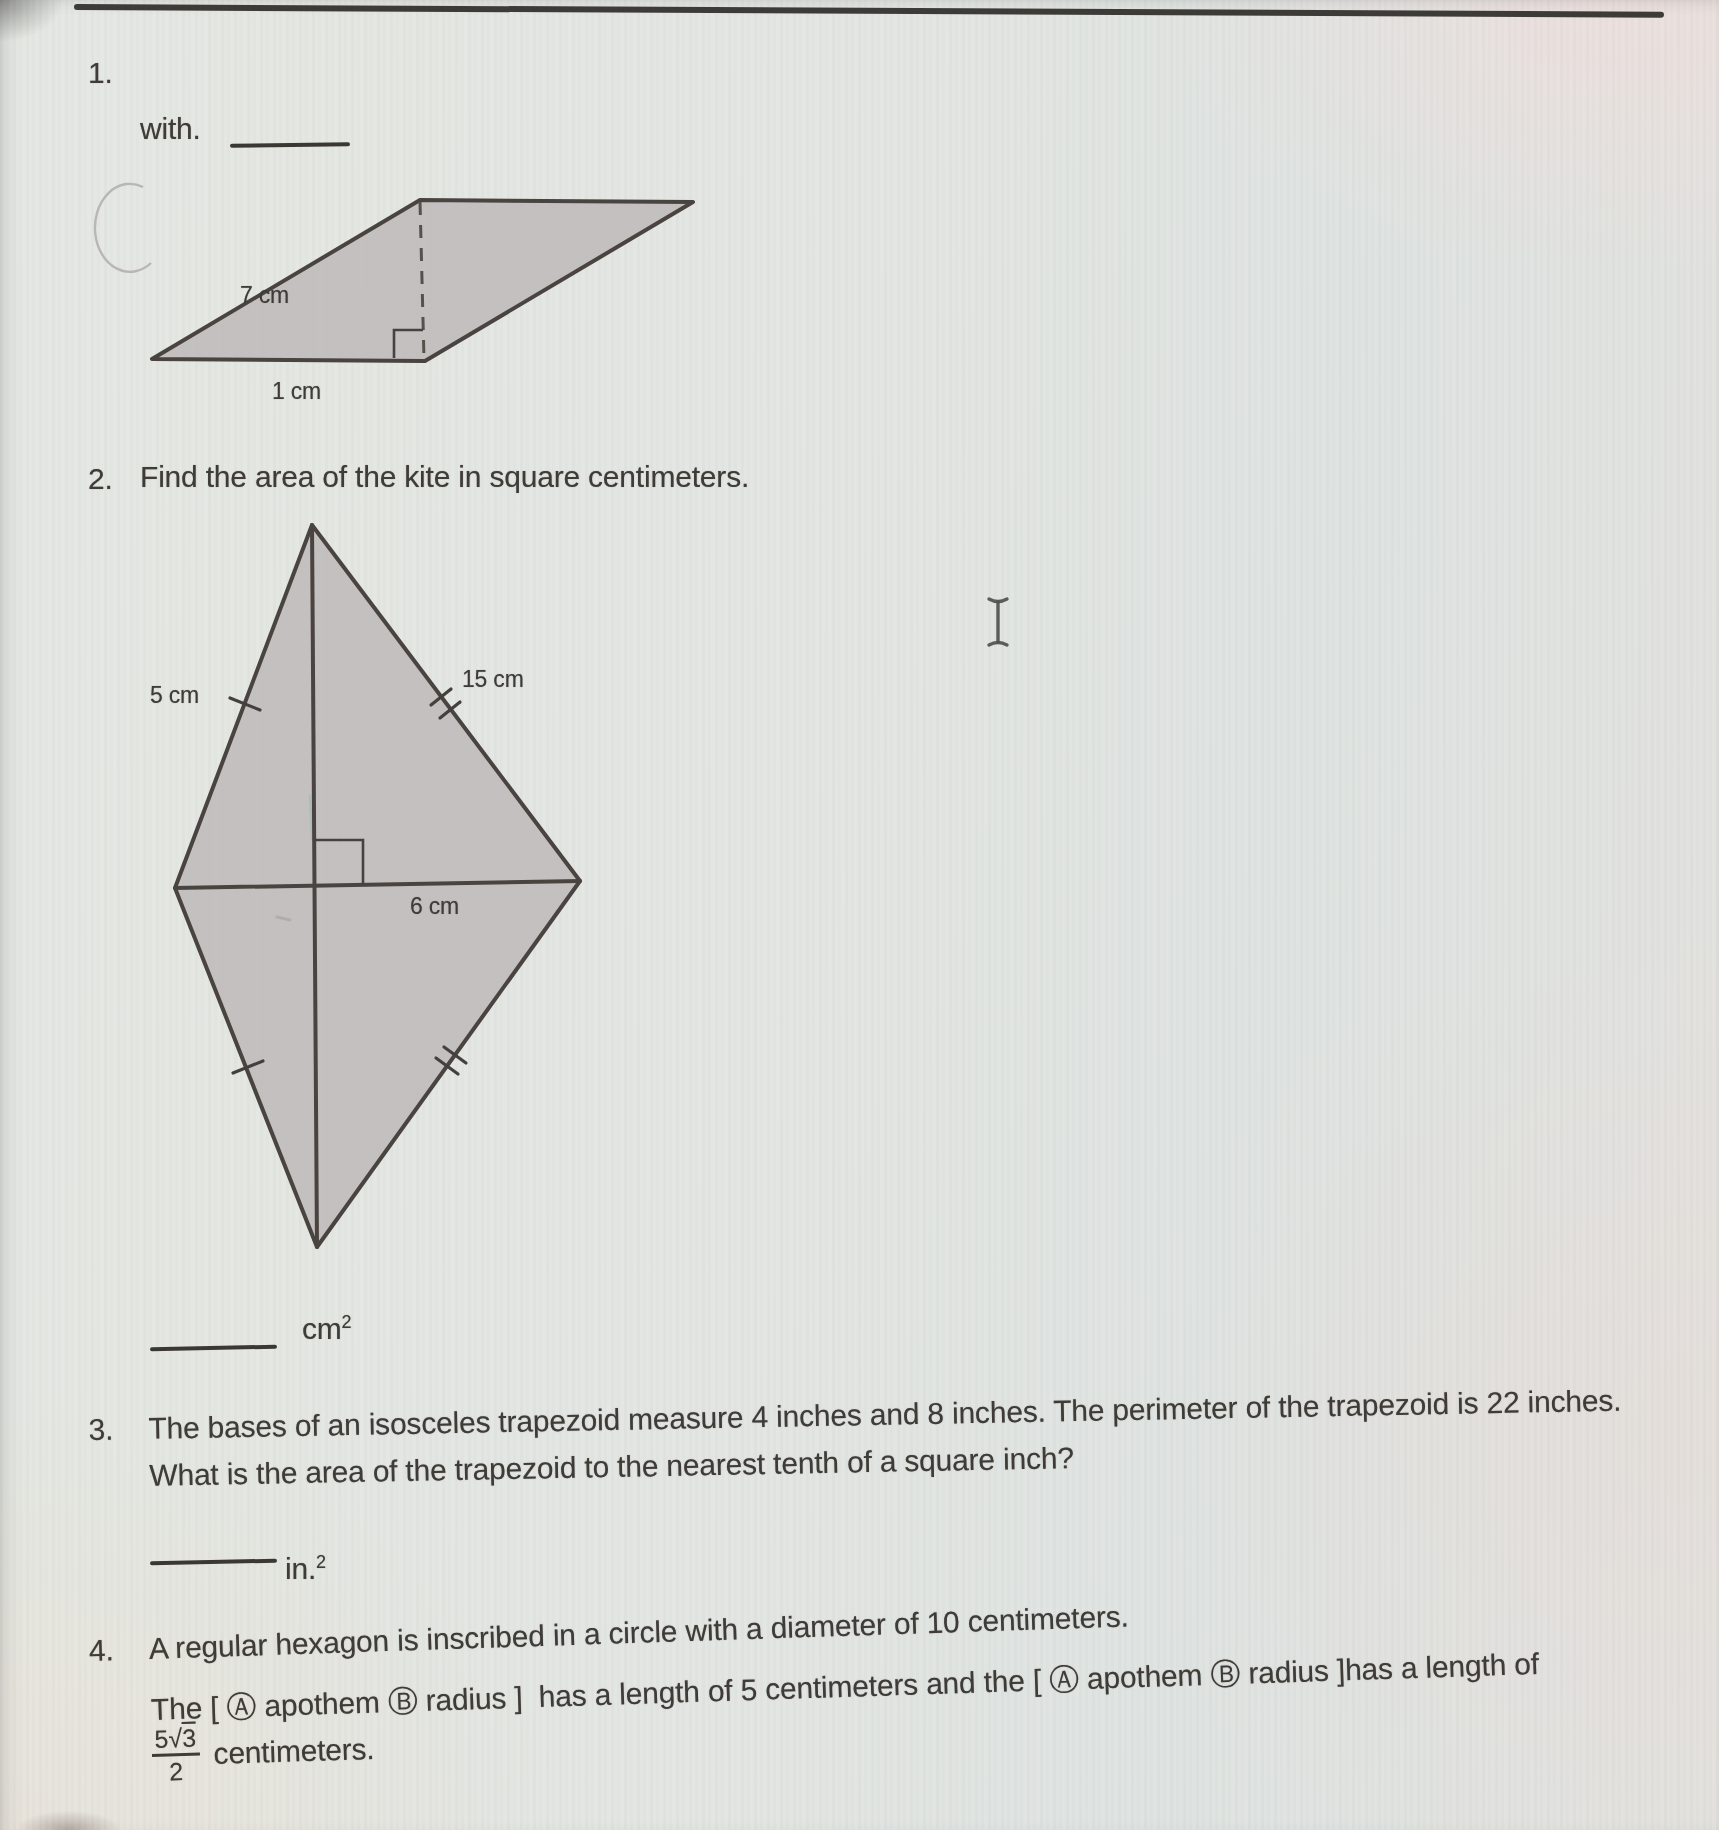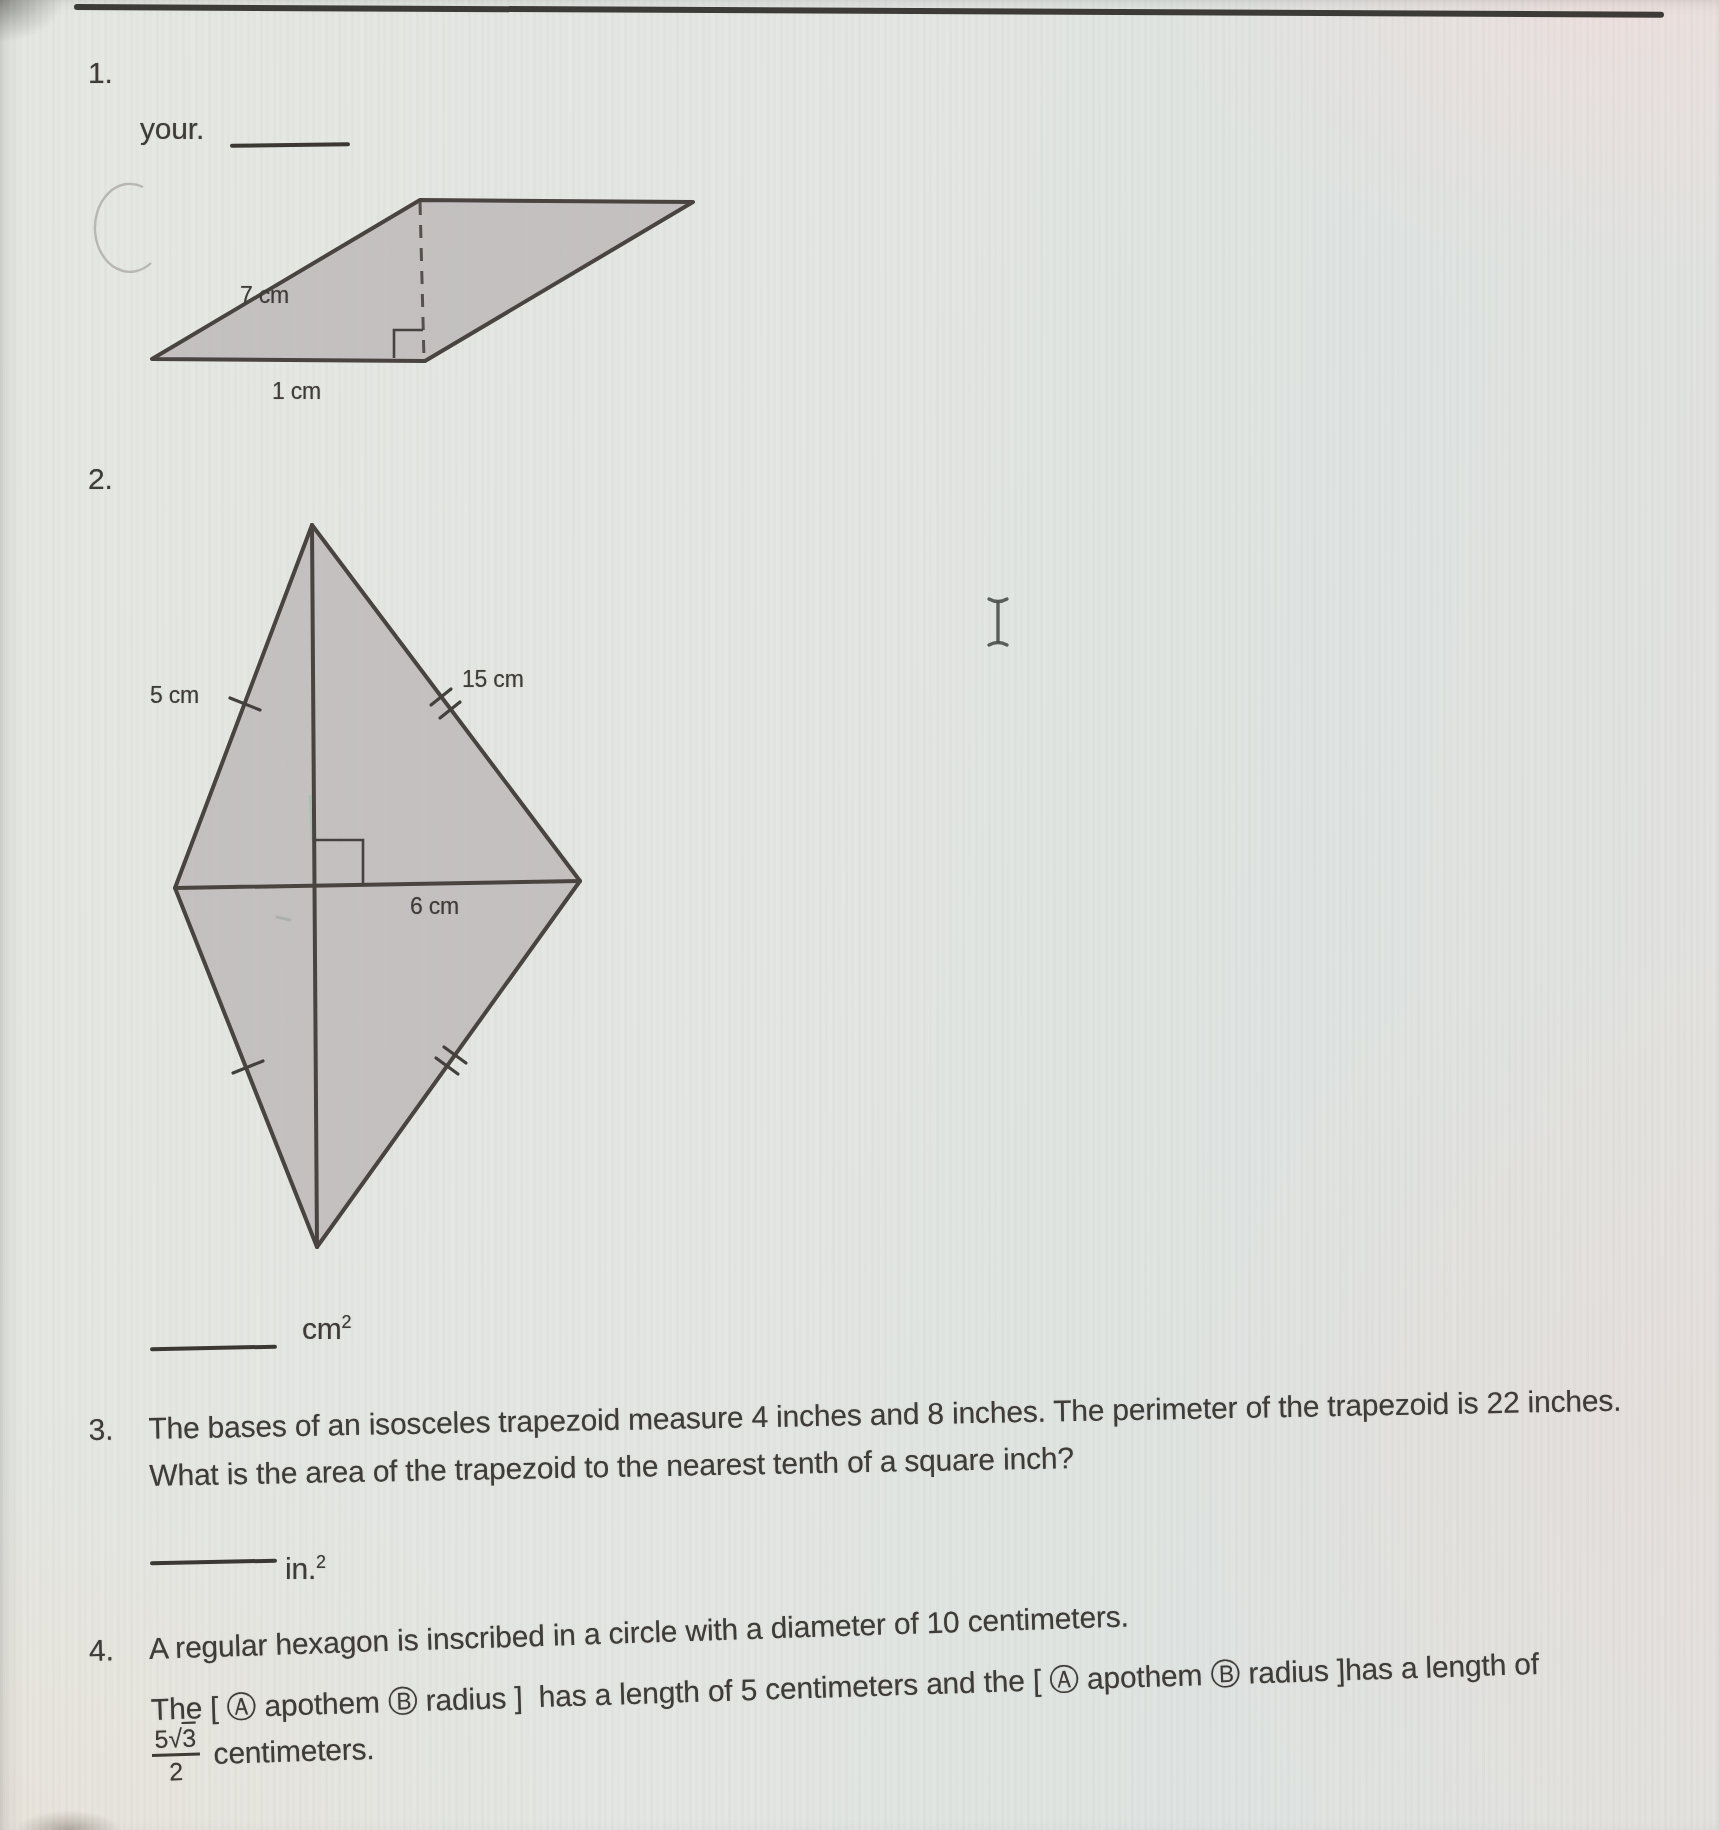--- a/index.html
+++ b/index.html
@@ -58,33 +58,34 @@
   .ibeam path{stroke:#4e524e;stroke-width:3.4;fill:none;opacity:.92;stroke-linecap:round;}
 </style>
 </head>
 <body>
 
 <div class="page">
 
   <div class="top-rule"></div>
 
   <div class="qnum" style="left:88px;top:56px">1.</div>
-  <div class="qline" style="left:140px;top:112px">your.</div>
+  <div class="qline" style="left:140px;top:112px">with.</div>
   <div class="blank" style="left:230px;top:143px;width:120px;transform:rotate(-.8deg)"></div>
 
   <svg class="fig" style="left:60px;top:150px" width="700" height="280" viewBox="60 150 700 280">
     <path class="pen" d="M 143,187 A 35,44 0 1 0 151,263"></path>
     <polygon class="shape" points="152,359 425,361 693,202 420,200"></polygon>
     <line class="dashed" x1="420" y1="202" x2="424" y2="359"></line>
     <path class="marker" d="M394,358 L394,330 L423,330"></path>
   </svg>
   <div class="figlabel" style="left:240px;top:282px">7 cm</div>
   <div class="figlabel" style="left:272px;top:378px">1 cm</div>
 
   <div class="qnum" style="left:88px;top:462px">2.</div>
+  <div class="qline" style="left:140px;top:460px">Find the area of the kite in square centimeters.</div>
 
   <svg class="fig" style="left:130px;top:500px" width="460" height="790" viewBox="130 500 460 790">
     <polygon class="shape" points="312,525 580,881 317,1247 175,888"></polygon>
     <line class="aberr" x1="310" y1="795" x2="312" y2="840"></line>
     <line class="diag" x1="312" y1="525" x2="317" y2="1247"></line>
     <line class="diag" x1="175" y1="888" x2="580" y2="881"></line>
     <path class="marker" d="M314,840 L363,840 L363,885"></path>
     <line class="tick" x1="230" y1="698" x2="260" y2="710"></line>
     <line class="tick" x1="233" y1="1073" x2="263" y2="1061"></line>
     <line class="tick" x1="431" y1="705" x2="451" y2="689"></line>

